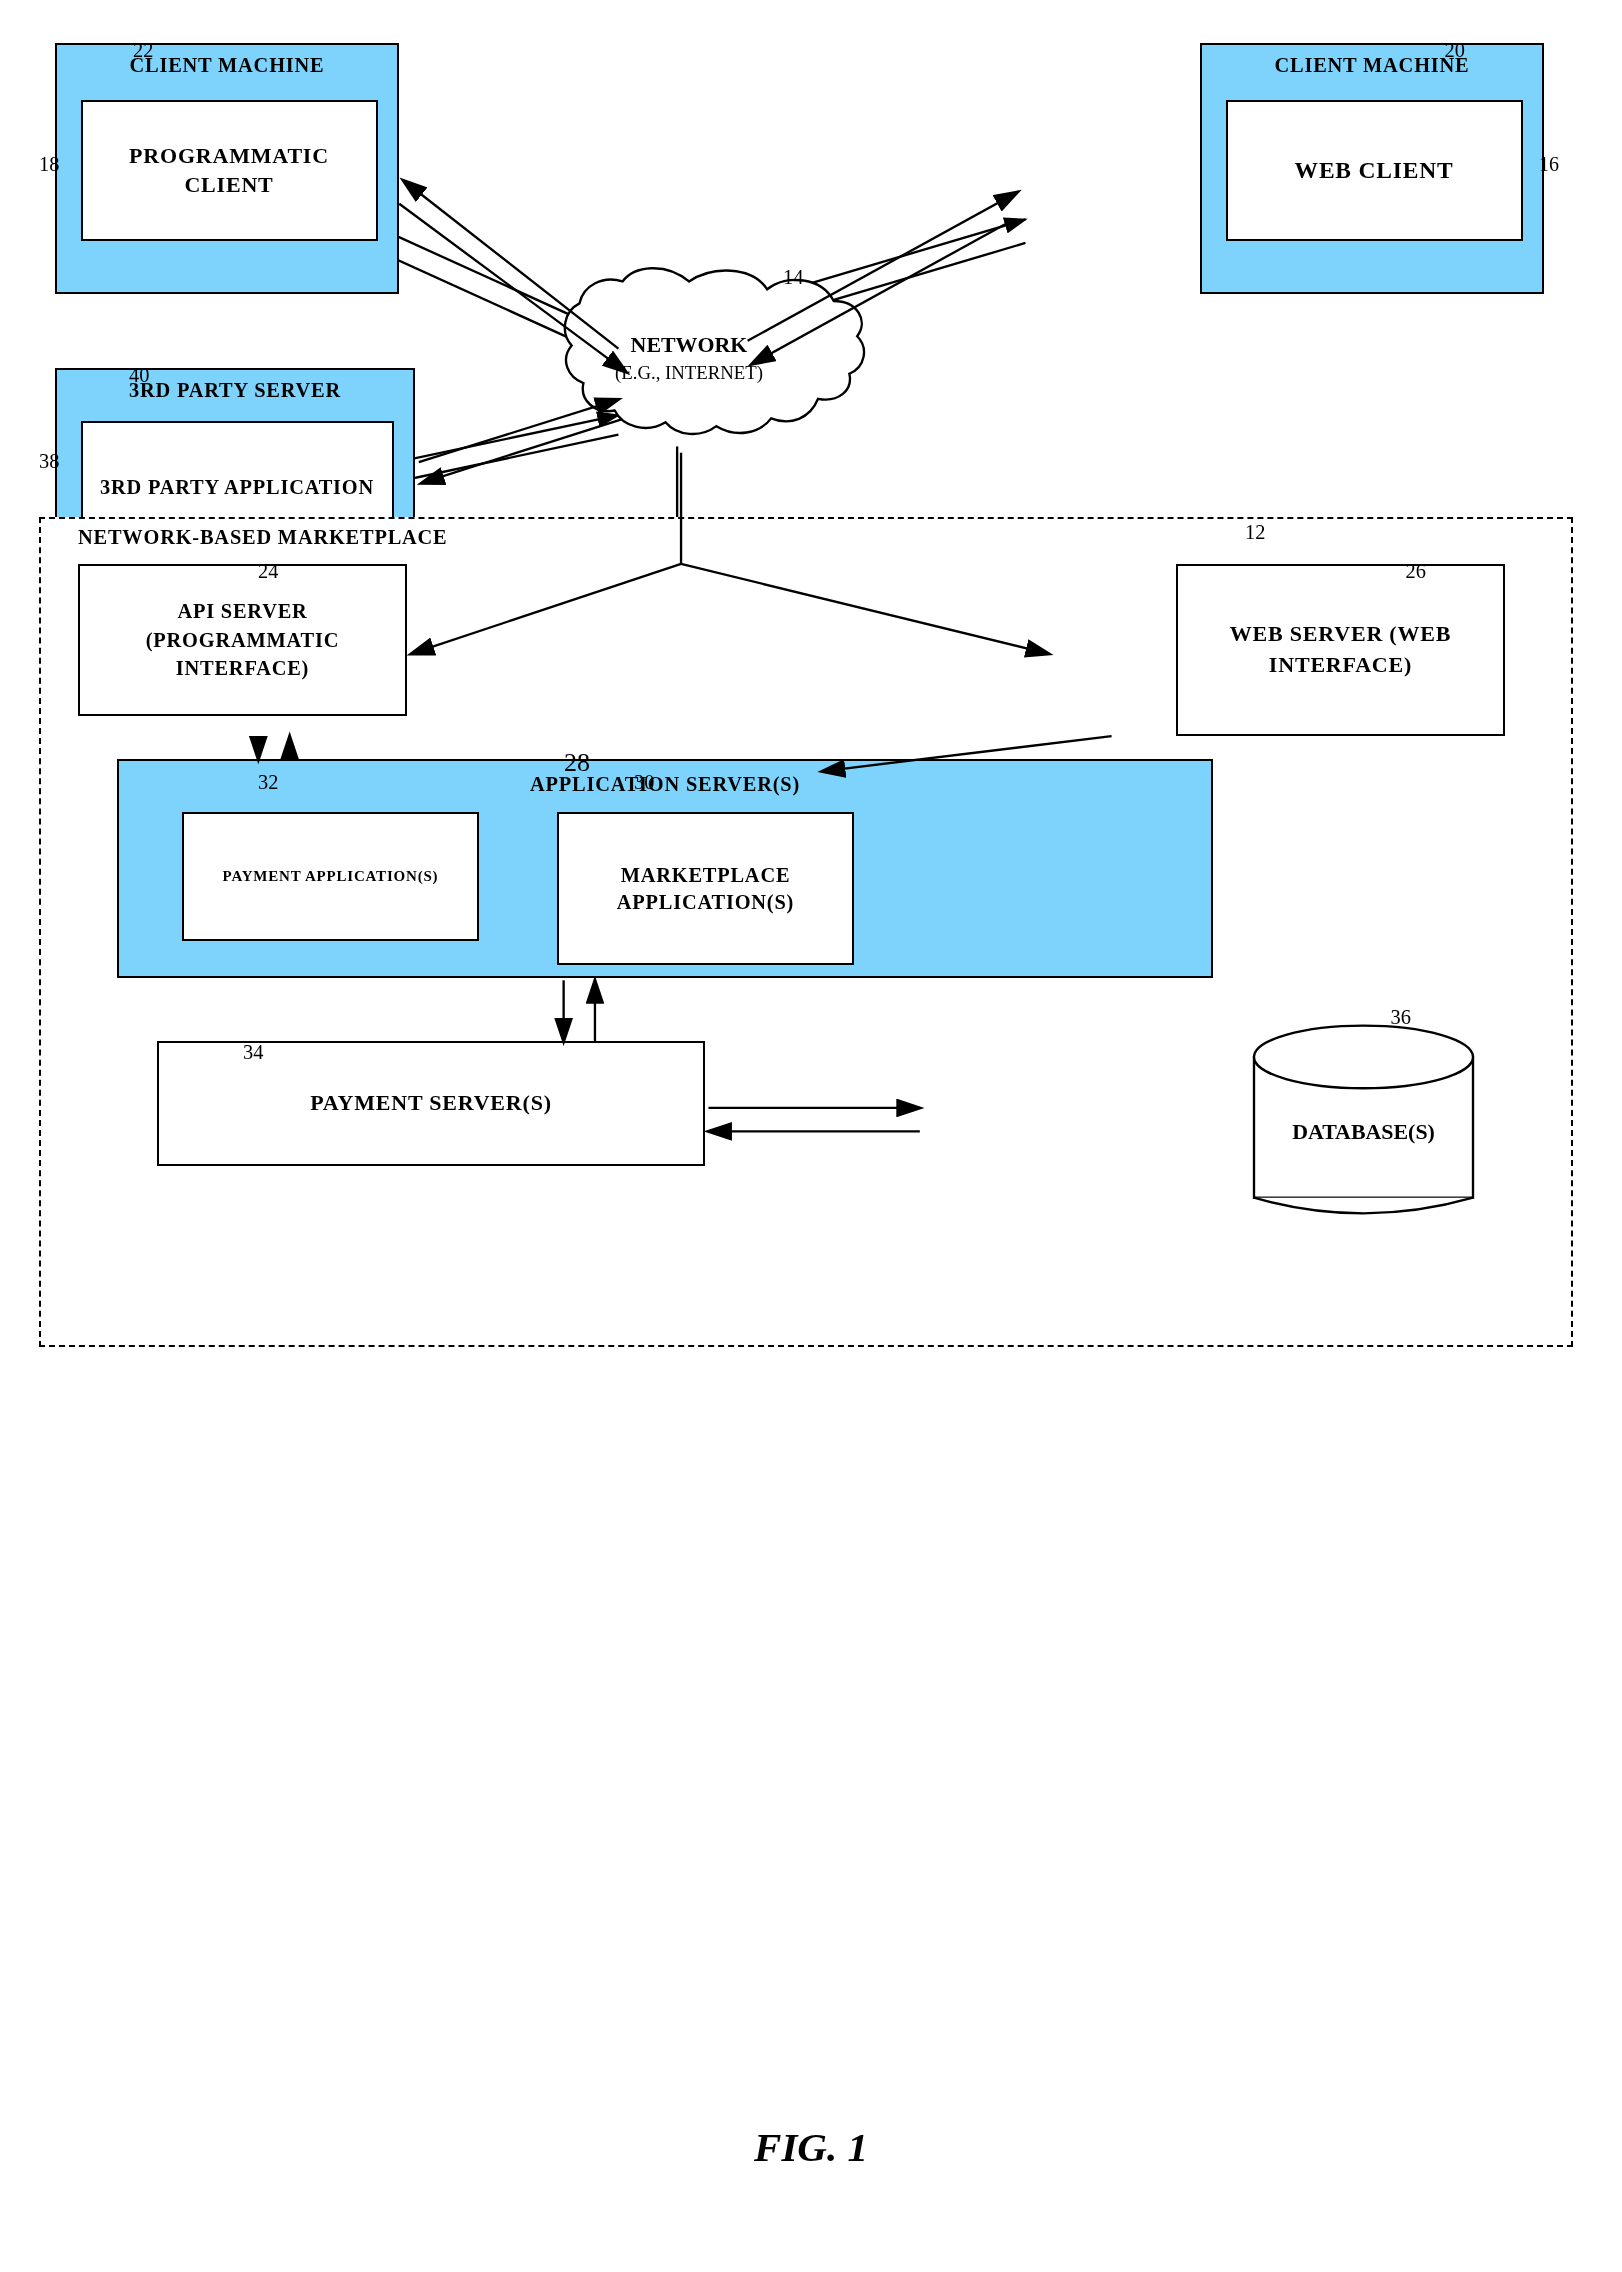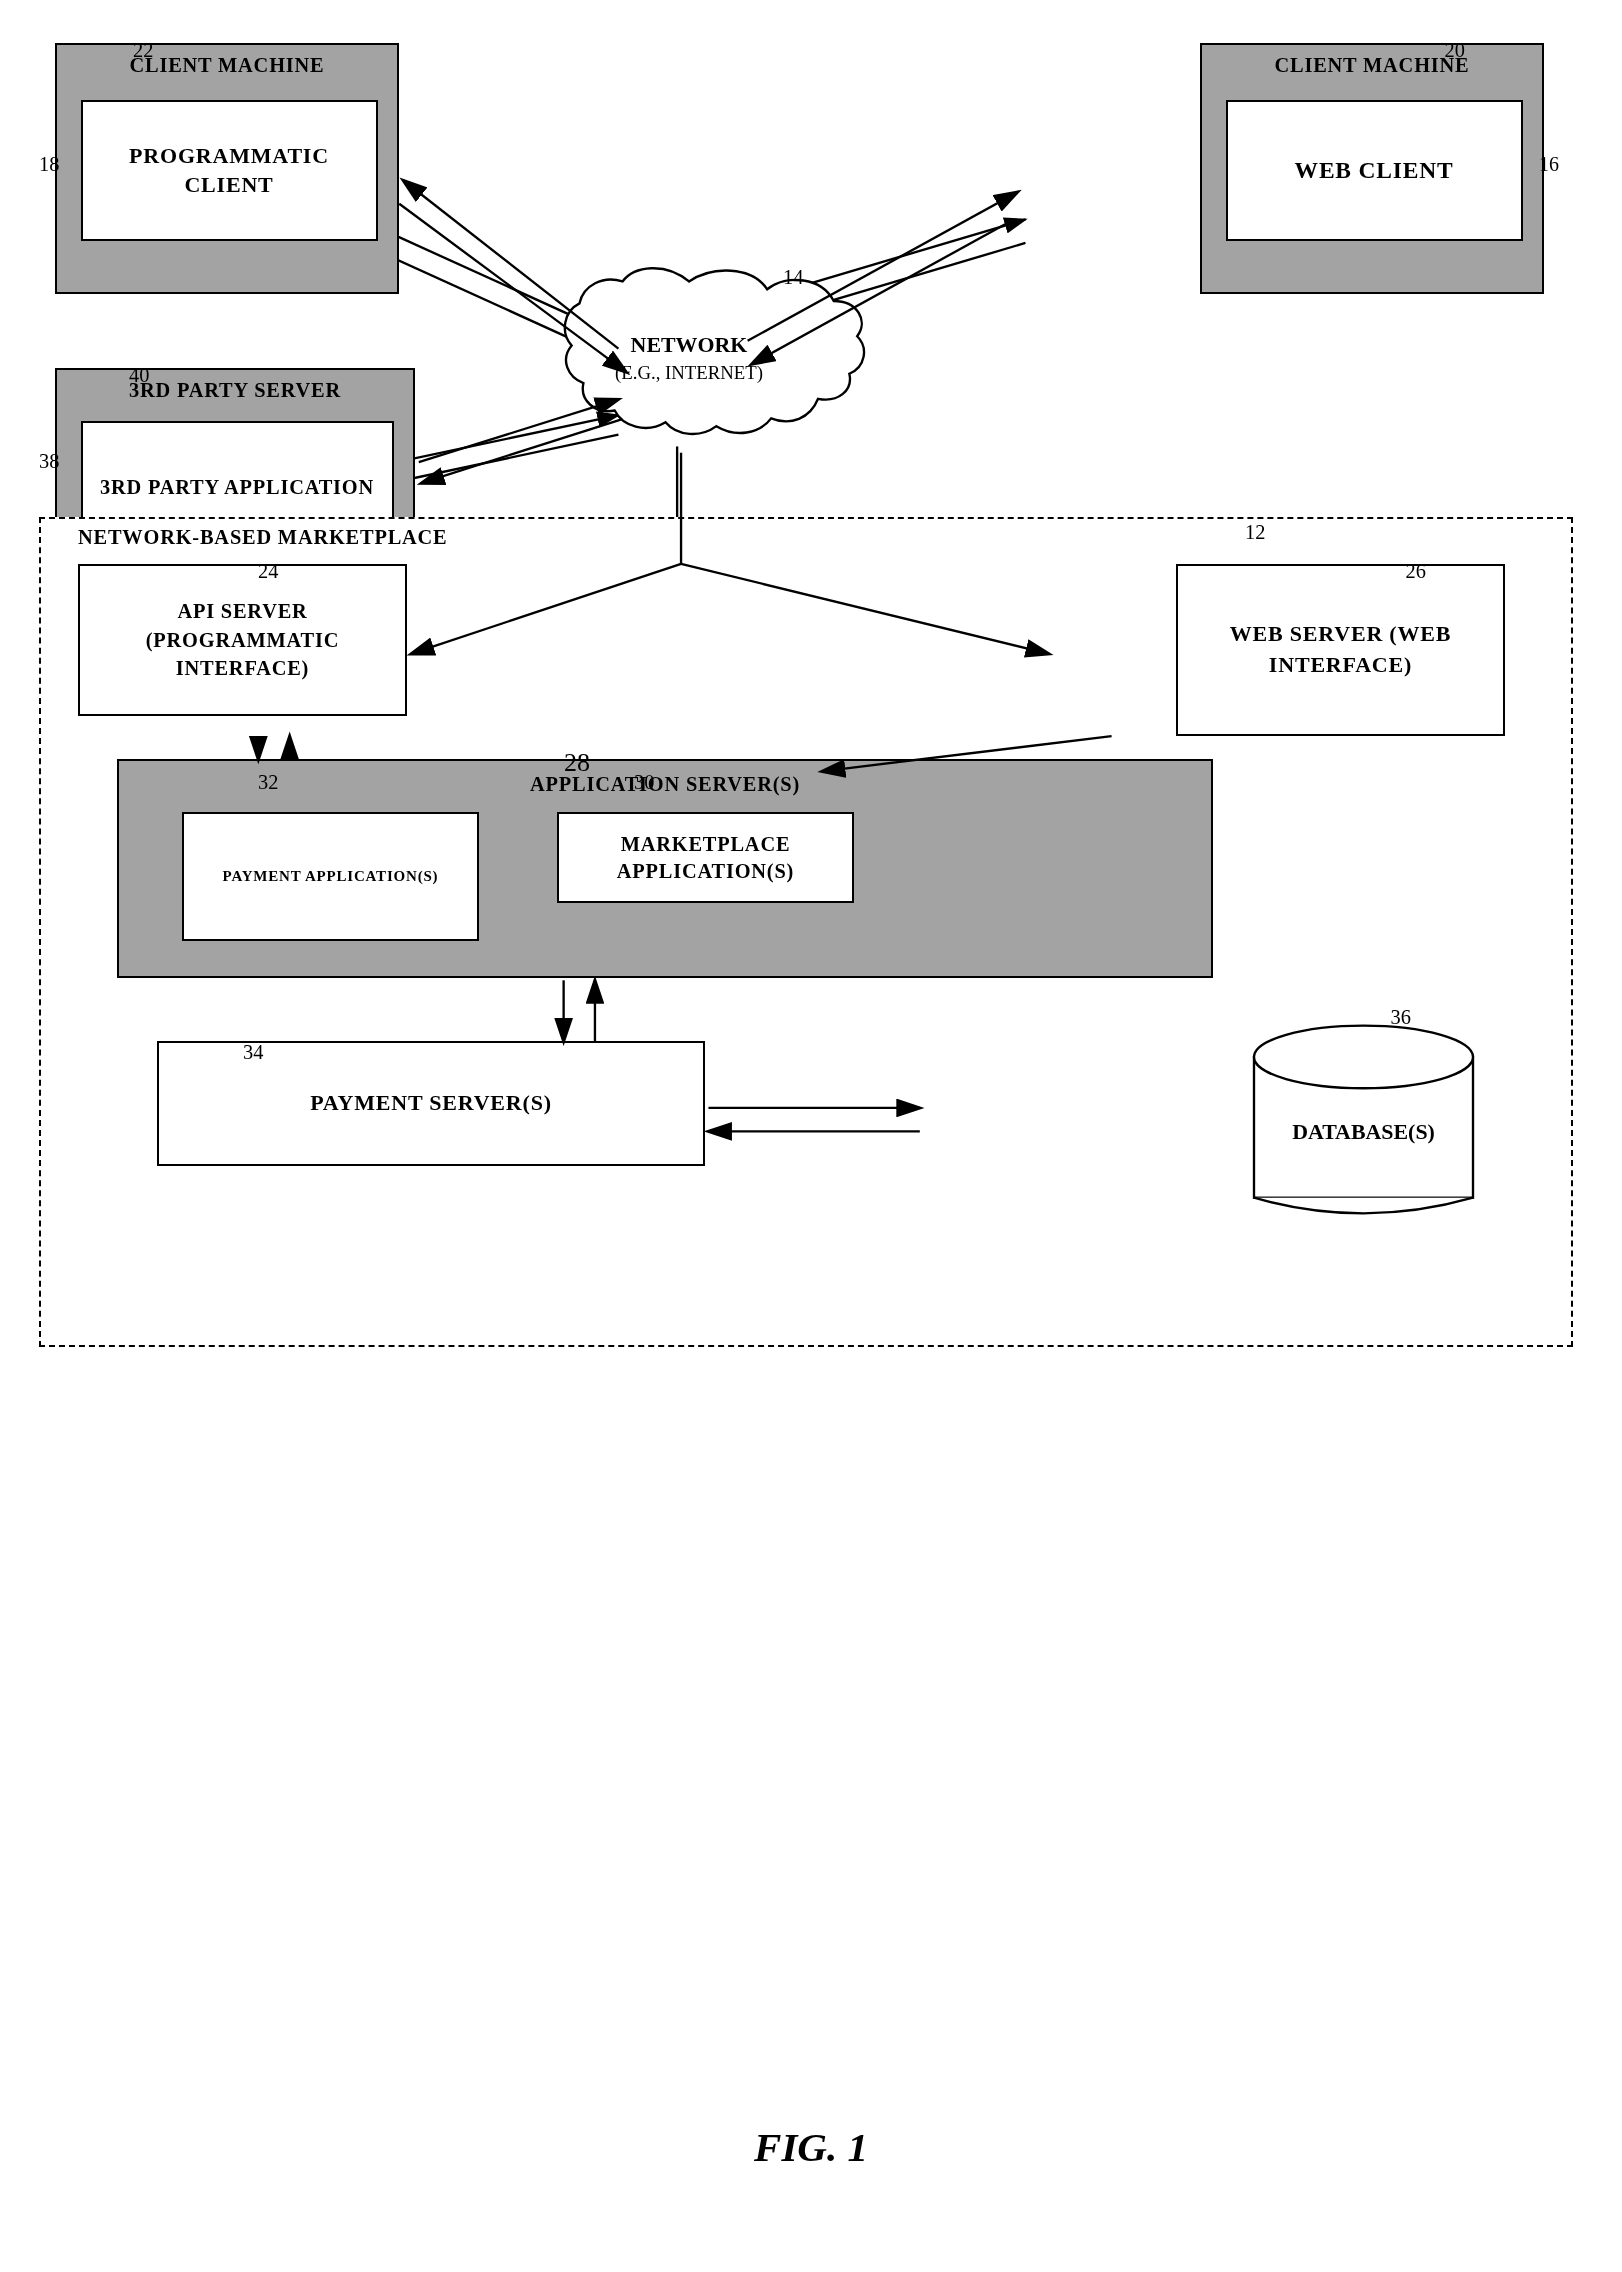--- a/index.html
+++ b/index.html
@@ -30,21 +30,21 @@
       text-align: center;
       font-size: 20.4px;
       font-weight: bold;
       letter-spacing: 0.8px;
       line-height: 1.3;
     }
 
     .box-outer {
       position: absolute;
       border: 2.3px solid #000;
-      background: #a3a3a3;
+      background: #7dd3fc;
     }
 
     
     .dashed-box {
       position: absolute;
       border: 2.3px dashed #000;
       background: #fff;
     }
 
     .box-label {
@@ -231,21 +231,21 @@
   <div style="position:absolute; top:560px; right:196px; font-size:20.4px;">26</div>
 
   <div class="box-outer" style="left:117px; top:759px; width:1096px; height:219px;">
     <div class="box-label" style="top:11.7px; left:50%; transform:translateX(-50%); white-space:nowrap;">APPLICATION SERVER(S)</div>
 
     <div class="box" style="left:63px; top:51px; width:297px; height:129px; font-size:15px;">
       <span>PAYMENT
 APPLICATION(S)</span>
     </div>
 
-    <div class="box" style="left:438px; top:51px; width:297px; height:91px; font-size:20.4px;">
+    <div class="box" style="left:438px; top:51px; width:297px; height:153px; font-size:20.4px;">
       <span>MARKETPLACE
 APPLICATION(S)</span>
     </div>
   </div>
 
   <div style="position:absolute; top:748px; left:564px; font-size:26px;">28</div>
 
   <div style="position:absolute; top:771px; left:258px; font-size:20.4px;">32</div>
 
   <div style="position:absolute; top:771px; left:634px; font-size:20.4px;">30</div>

